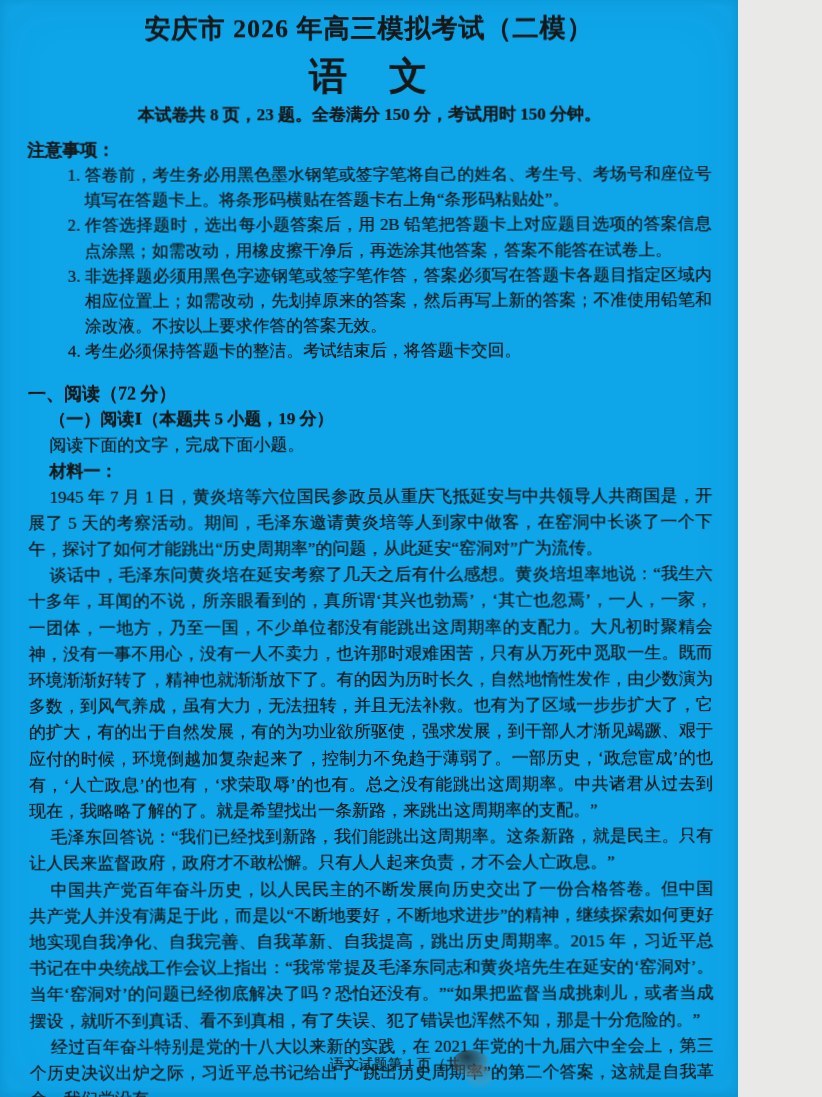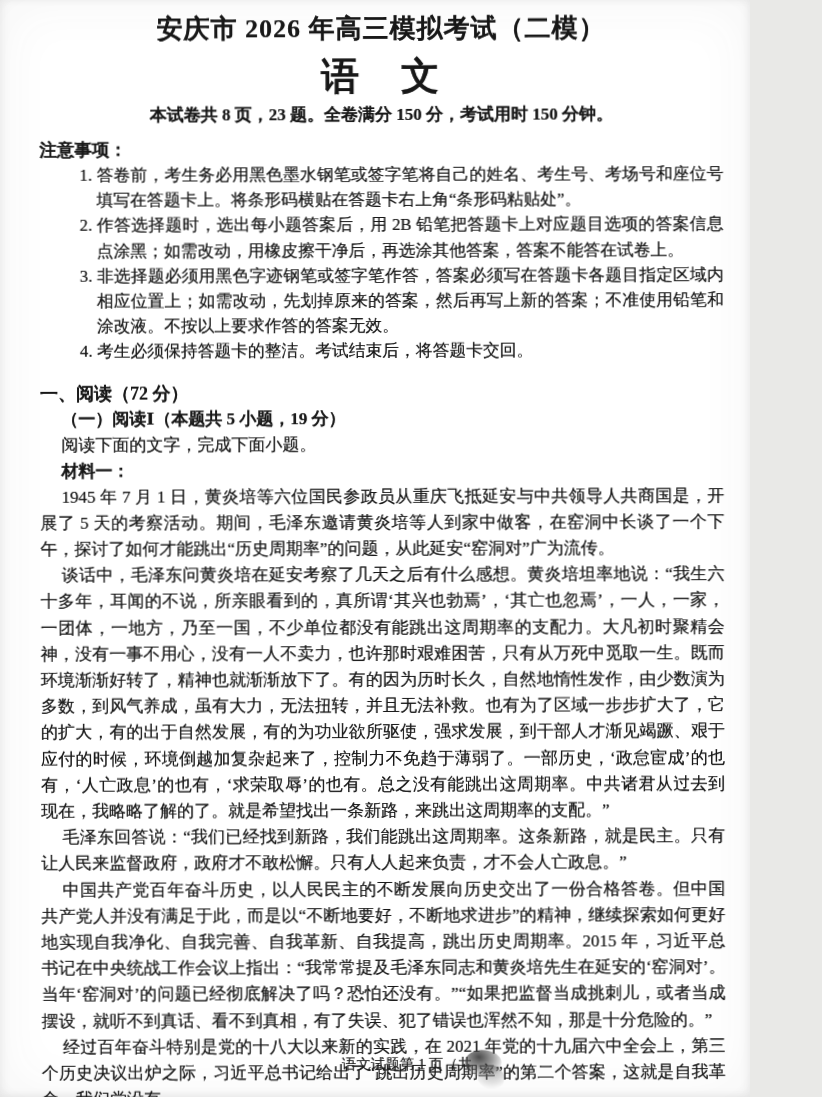--- a/index.html
+++ b/index.html
@@ -1,22 +1,22 @@
 <!DOCTYPE html>
 <html lang="zh"><head>
 <meta charset="utf-8">
 <style>
   html,body{margin:0;padding:0;background:#e9e9e7;}
   body{width:822px;height:1097px;overflow:hidden;
        font-family:"Liberation Serif","DejaVu Serif",serif;}
-  .page{position:relative;width:738px;height:1097px;background:#ffffff;overflow:hidden;
+  .page{position:relative;width:738px;height:1097px;background:#0ea5e9;overflow:hidden;
         box-shadow:inset 0 0 55px rgba(70,70,70,.055),
                    inset 4px 0 10px rgba(0,0,0,.035),
                    inset -4px 0 10px rgba(0,0,0,.03),
-                   inset 0 -4px 10px rgba(0,0,0,.03);padding-left:12px;}
+                   inset 0 -4px 10px rgba(0,0,0,.03);}
   .scan{filter:blur(.28px) contrast(1.04);transform:rotate(-0.15deg);transform-origin:50% 0;}
   .content{position:absolute;top:0;left:27px;right:27px;color:#1b1b1b;
            text-shadow:0 0 .5px rgba(25,25,25,.65);}
   .exam-title{margin:13px 0 0;text-align:center;font-size:26px;line-height:32px;
               font-weight:bold;letter-spacing:1px;}
   .subject-title{margin:8px 0 0;text-align:center;font-size:38px;line-height:46px;
                  font-weight:bold;letter-spacing:2px;}
   .exam-info{margin:4px 0 0;text-align:center;font-size:17px;line-height:24px;font-weight:bold;}
   .notice-heading{margin:10px 0 0;font-size:17.5px;line-height:25px;font-weight:bold;}
   .notice-list{margin:0;}

